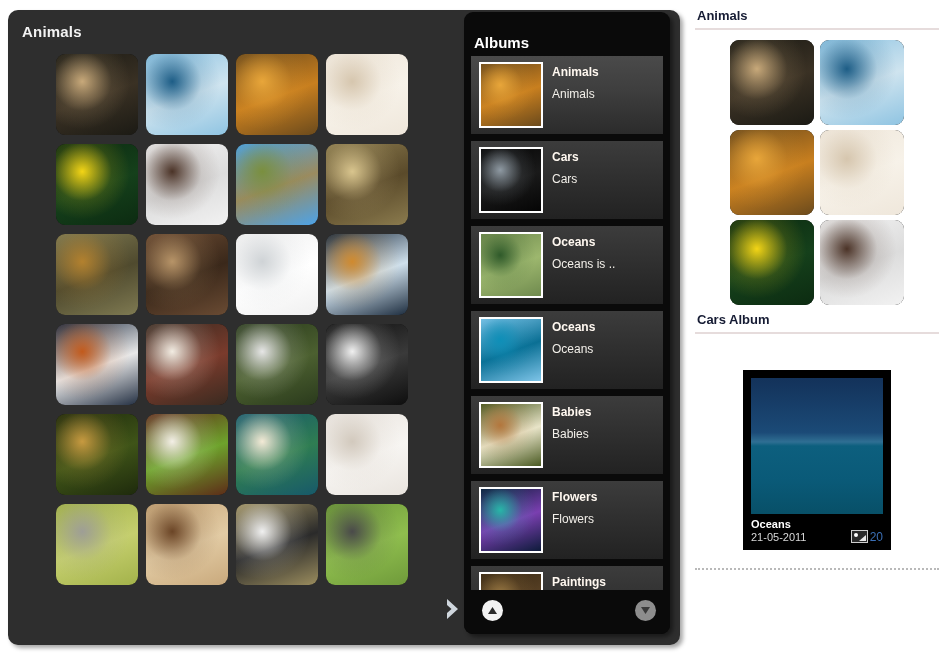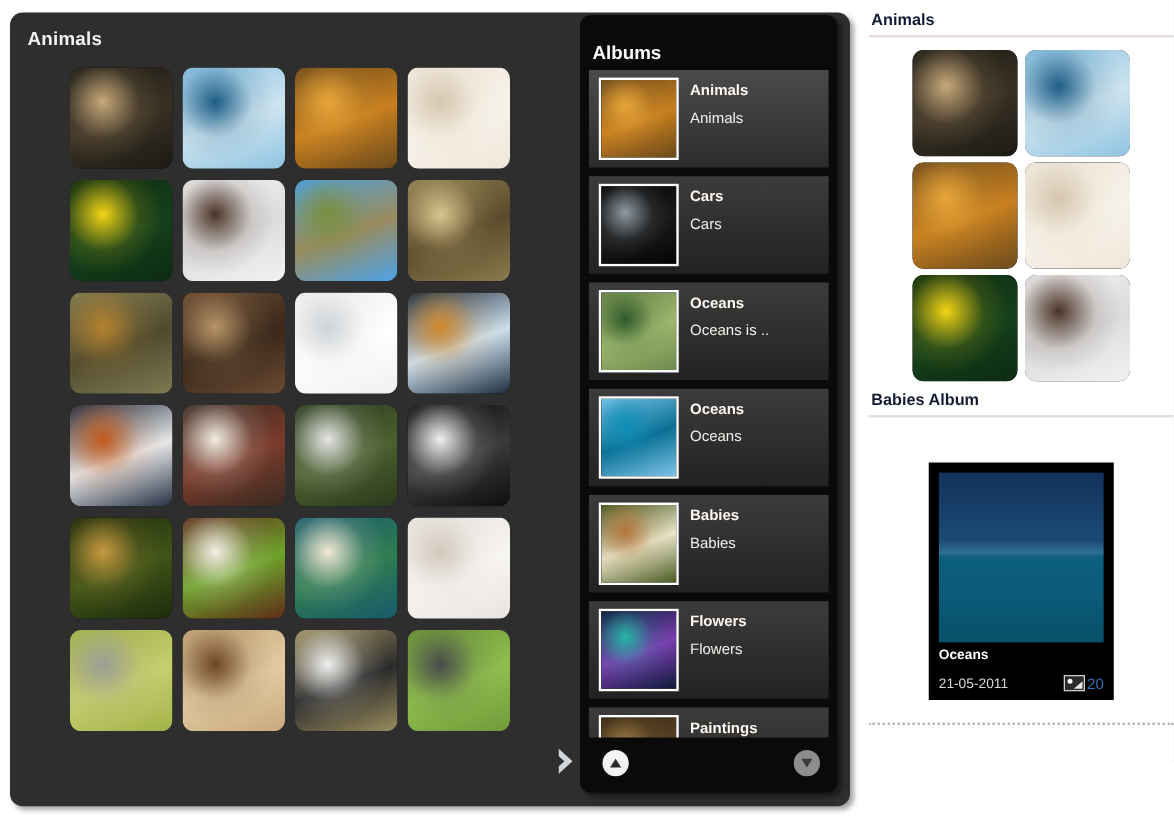--- a/index.html
+++ b/index.html
@@ -161,21 +161,21 @@
     width: 132px; height: 136px;
     position: relative; overflow: hidden; background:#06121f;
   }
   .album-card-img .img { position:absolute; inset:0; }
   .album-card-title {
     font-size: 11px; font-weight: bold; color: #ffffff;
     margin-top: 4px;
   }
   .album-card-meta {
     display: flex; align-items: center; justify-content: space-between;
-    margin-top: 10px;
+    margin-top: 0;
   }
   .album-card-date { font-size: 11px; color: #d8d8d8; }
   .album-card-count { display:flex; align-items:flex-start; gap:2px; }
   .pic-icon {
     width: 17px; height: 13px;
     border: 1px solid #cfcfcf; background:#2a2a2a;
     position: relative; display:inline-block;
   }
   .pic-icon:before {
     content:''; position:absolute; left:2px; top:2px;
@@ -365,21 +365,21 @@
         <div class="side-thumb">
           <div class="img" style="background: radial-gradient(circle at 32% 34%, rgb(214, 198, 174) 0%, rgba(214, 198, 174, 0.133) 38%, transparent 62%), linear-gradient(160deg, rgb(239, 231, 219) 0%, rgb(247, 242, 233) 52%, rgb(239, 231, 219) 100%);"></div>
         </div>
         <div class="side-thumb">
           <div class="img" style="background: radial-gradient(circle at 32% 34%, rgb(243, 213, 22) 0%, rgba(243, 213, 22, 0.133) 38%, transparent 62%), linear-gradient(160deg, rgb(12, 43, 17) 0%, rgb(21, 64, 27) 52%, rgb(12, 43, 17) 100%);"></div>
         </div>
         <div class="side-thumb">
           <div class="img" style="background: radial-gradient(circle at 32% 34%, rgb(75, 51, 39) 0%, rgba(75, 51, 39, 0.133) 38%, transparent 62%), linear-gradient(160deg, rgb(242, 242, 242) 0%, rgb(220, 220, 220) 52%, rgb(242, 242, 242) 100%);"></div>
         </div>
       </div>
-    <div class="side-head">Babies Album</div>
+    <div class="side-head">Cars Album</div>
     <div class="side-rule"></div>
 
     <div class="album-card-wrap">
       <div class="album-card">
         <div class="album-card-img">
           <div class="img" id="card-img" style="background: linear-gradient(rgb(19, 50, 90) 0%, rgb(27, 74, 119) 40%, rgb(47, 111, 147) 47%, rgb(13, 95, 126) 50%, rgb(10, 90, 120) 75%, rgb(8, 80, 104) 100%);"></div>
         </div>
         <div class="album-card-title">Oceans</div>
         <div class="album-card-meta">
           <span class="album-card-date">21-05-2011</span>

